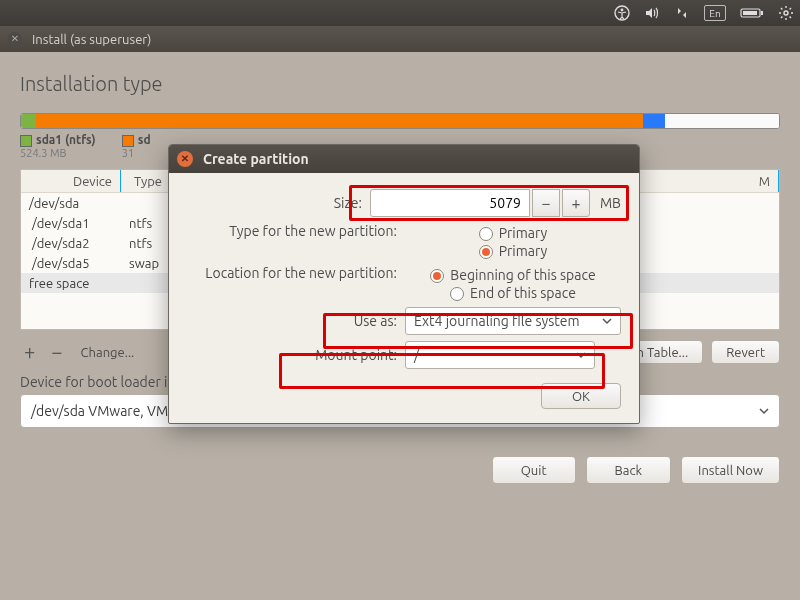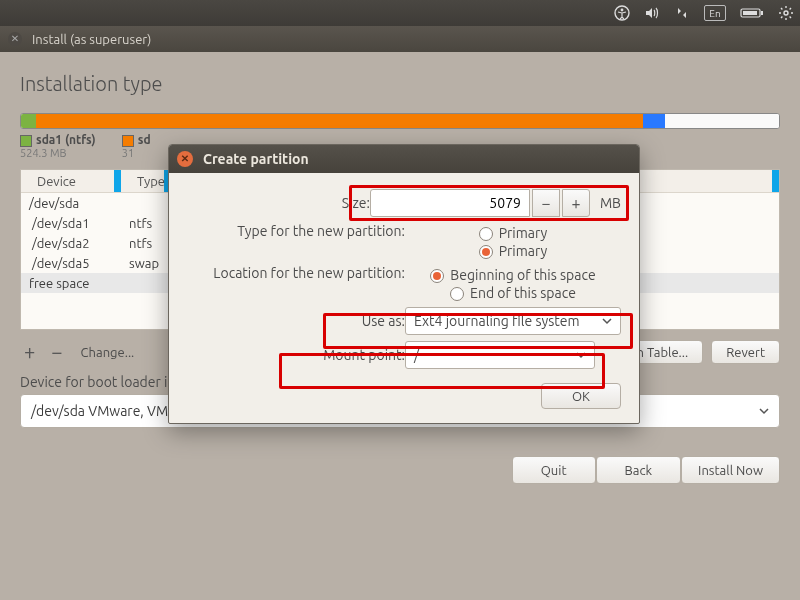--- a/index.html
+++ b/index.html
@@ -25,44 +25,44 @@
   .seg.green { background:#7cb342; }
   .seg.orange { background:#f57c00; }
   .seg.blue { background:#2979ff; }
   .seg.white { background:#fafafa; }
   .legend { display:flex; gap:26px; font-size:12px; color:#4d4d4d; margin-top:4px; }
   .legend .sw { width:12px; height:12px; display:inline-block; margin-right:4px; border:1px solid #666; vertical-align:middle; }
   .legend .sub { color:#777; font-size:11px; display:block; }
 
   .tbl { margin-top:10px; border:1px solid #bfb8ae; background:#fcfaf6; }
   .tbl-head { display:flex; font-size:13px; color:#555; background:#f3efe9; border-bottom:1px solid #dcd6cc; }
-  .tbl-head div { padding:4px 16px; border-right:7px solid #0ea5e9; }
+  .tbl-head div { padding:4px 8px; border-right:1px solid #0ea5e9;text-align:right; }
   .tbl-body { font-size:13px; }
   .trow { display:flex; padding:3px 8px; }
   .trow.sel { background:#e8e8e8; }
   .col-dev { width:100px; }
   .col-type { width:50px; }
   .col-rest { flex:1; }
 
   .toolbar-row { display:flex; align-items:center; gap:8px; margin-top:10px; font-size:14px; color:#555; }
   .btn { background:linear-gradient(#fafafa,#e9e6e1); border:1px solid #b5aea4; border-radius:4px; padding:4px 14px; font-size:13px; color:#4c4c4c; cursor:pointer; }
 
   .boot-label { margin-top:10px; font-size:14px; color:#4d4d4d; }
   .boot-select { margin-top:4px; display:flex; align-items:center; border:1px solid #b5aea4; border-radius:4px; background:#fff; height:34px; padding:0 10px; position:relative; }
   .boot-select .chev { position:absolute; right:10px; }
 
-  .wizard-row { display:flex; justify-content:flex-end; gap:0; margin-top:28px; }
+  .wizard-row { display:flex; justify-content:flex-end; gap:10px; margin-top:28px; }
 
   
   .dialog-backdrop { position:absolute; top:144px; left:168px; width:472px; background:#f2efe9; border:1px solid #6b665e; box-shadow:0 8px 24px rgba(0,0,0,0.35); border-radius:4px 4px 2px 2px; overflow:hidden; }
   .dlg-titlebar { height:28px; background:linear-gradient(#55514a,#46423b); display:flex; align-items:center; padding:0 8px; gap:10px; color:#ece7dd; font-weight:bold; font-size:14px; }
   .dlg-close { width:16px; height:16px; border-radius:50%; background:#e46d3e; display:flex; align-items:center; justify-content:center; color:#5a2a12; font-size:10px; line-height:1; }
   .dlg-body { padding:16px 18px 14px 18px; }
   .form-row { display:flex; align-items:center; margin-bottom:6px; }
-  .form-row > label { width:218px; text-align:right; padding-right:0; color:#4c4c4c; font-size:14px; }
+  .form-row > label { width:218px; text-align:right; padding-right:8px; color:#4c4c4c; font-size:14px; }
   .form-row .field { flex:1; display:flex; align-items:center; gap:2px; }
 
   .spinner { display:flex; align-items:center; gap:3px; }
   .spinner input { width:160px; height:28px; border:1px solid #b5aea4; border-radius:3px 0 0 3px; padding:0 8px; text-align:right; font-size:14px; }
   .spin-btn { width:28px; height:28px; background:linear-gradient(#fafafa,#e9e6e1); border:1px solid #b5aea4; margin-left:-1px; display:flex; align-items:center; justify-content:center; font-size:16px; color:#555; }
   .spin-btn.last { border-radius:0 3px 3px 0; }
   .unit { margin-left:8px; font-size:14px; color:#4c4c4c; }
 
   .radio-col { display:flex; flex-direction:column; gap:4px; padding-top:2px; }
   .radio-opt { display:flex; align-items:flex-end; gap:6px; font-size:14px; color:#4c4c4c; }

